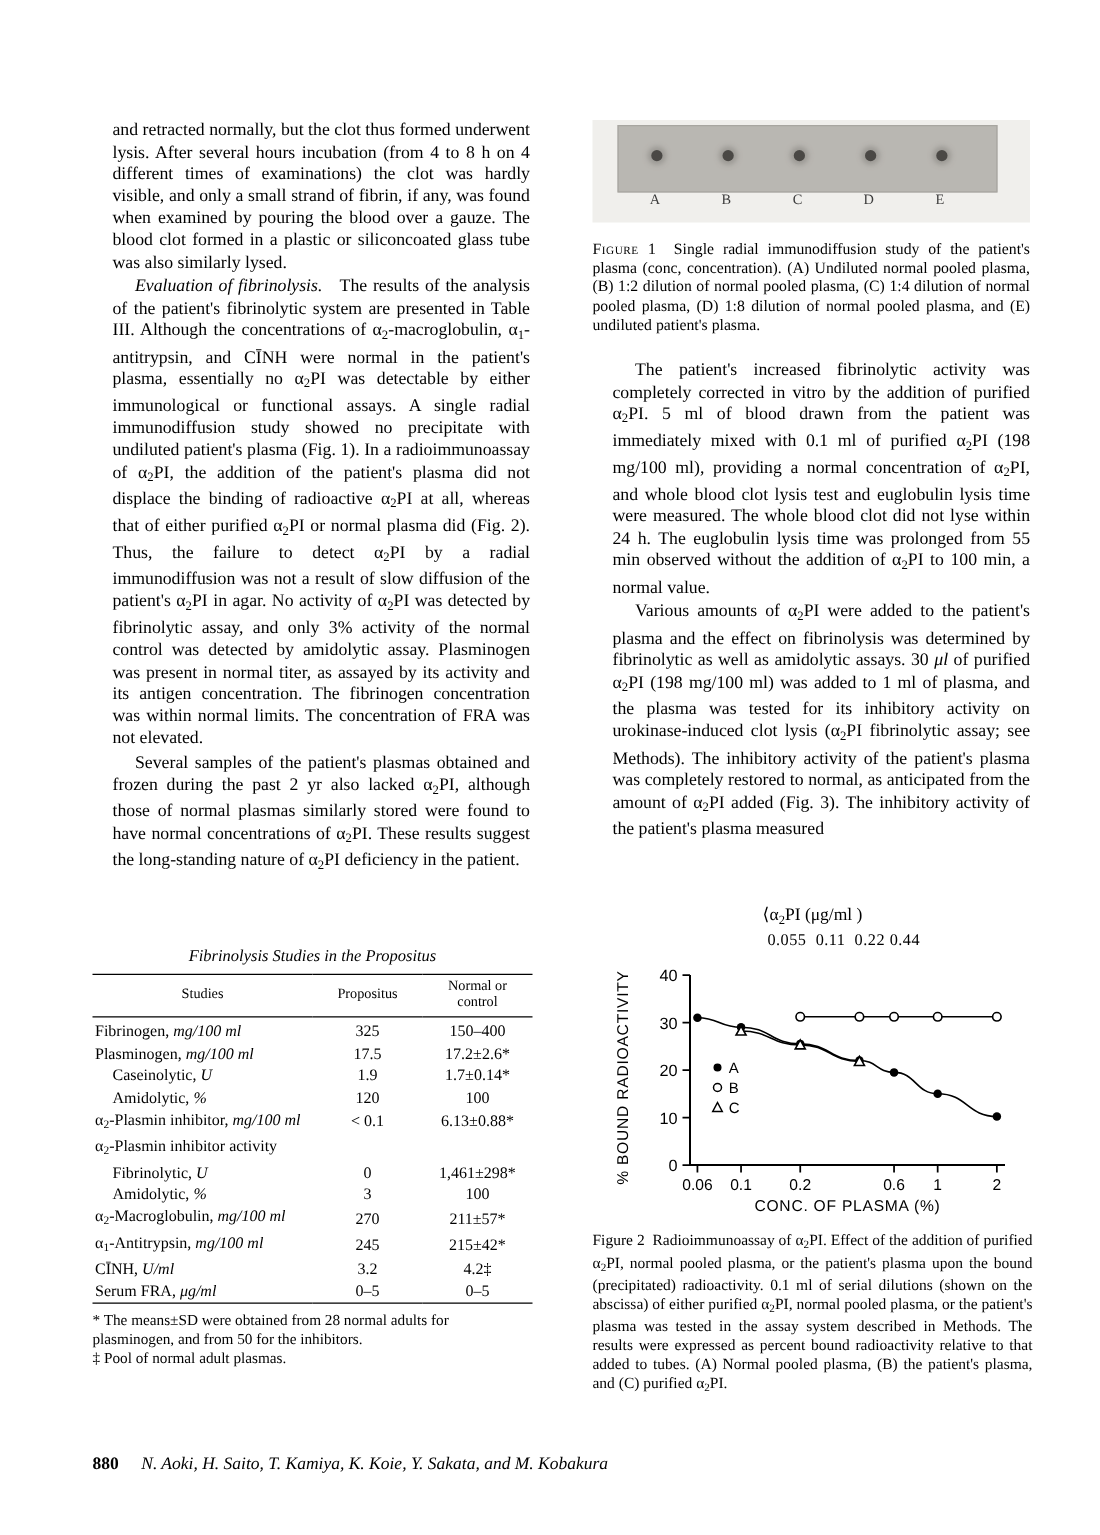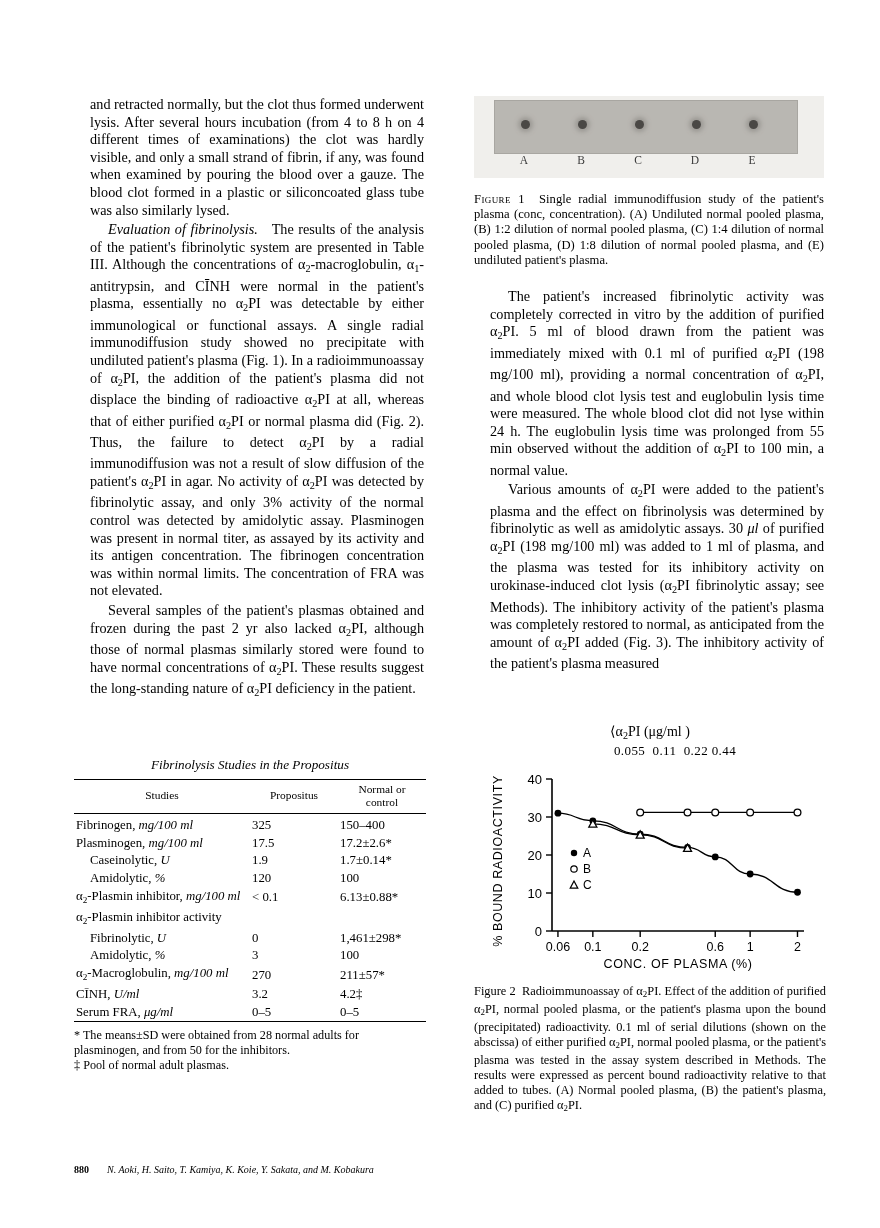--- a/index.html
+++ b/index.html
@@ -105,21 +105,21 @@
     font-size:11.4px;
     text-align:center;
     padding:3px 2px 5px 2px;
     line-height:12.5px;
   }
   table.data td {
     padding:1.2px 2px;
     line-height:15.2px;
     font-size:12.8px;
   }
-  table.data td.c { text-align:left; }
+  table.data td.c { text-align:center; }
   table.data td.name { text-align:left; }
   .rule-top { border-top:1.4px solid #000; }
   .rule-mid { border-top:0.8px solid #000; }
   .rule-bot { border-bottom:1.4px solid #000; }
   .indent1 { padding-left:16px !important; }
   .tbl-notes {
     font-size:12.2px;
     line-height:15px;
     margin-top:6px;
     text-align:left;
@@ -147,21 +147,21 @@
     font-size:12.4px;
     line-height:14.8px;
     text-align:justify;
     margin-top:8px;
   }
 
   
   .footer {
     position:absolute;
     left:74px; top:1164px; width:760px;
-    font-size:10px;
+    font-size:14px;
   }
   .footer .pageno {
     font-weight:bold;
     margin-right:18px;
   }
   .footer .authors { font-style:italic; }
 </style>
 </head>
 <body>
 
@@ -231,20 +231,25 @@
           </tr>
           <tr>
             <td class="name indent1">Amidolytic, <span class="ital">%</span></td>
             <td class="c">3</td>
             <td class="c">100</td>
           </tr>
           <tr>
             <td class="name">α<span class="sub">2</span>-Macroglobulin, <span class="ital">mg/100 ml</span></td>
             <td class="c">270</td>
             <td class="c">211±57*</td>
+          </tr>
+          <tr>
+            <td class="name">α<span class="sub">1</span>-Antitrypsin, <span class="ital">mg/100 ml</span></td>
+            <td class="c">245</td>
+            <td class="c">215±42*</td>
           </tr>
           <tr>
             <td class="name">CĪNH, <span class="ital">U/ml</span></td>
             <td class="c">3.2</td>
             <td class="c">4.2‡</td>
           </tr>
           <tr class="rule-bot">
             <td class="name">Serum FRA, <span class="ital">μg/ml</span></td>
             <td class="c">0–5</td>
             <td class="c">0–5</td>

